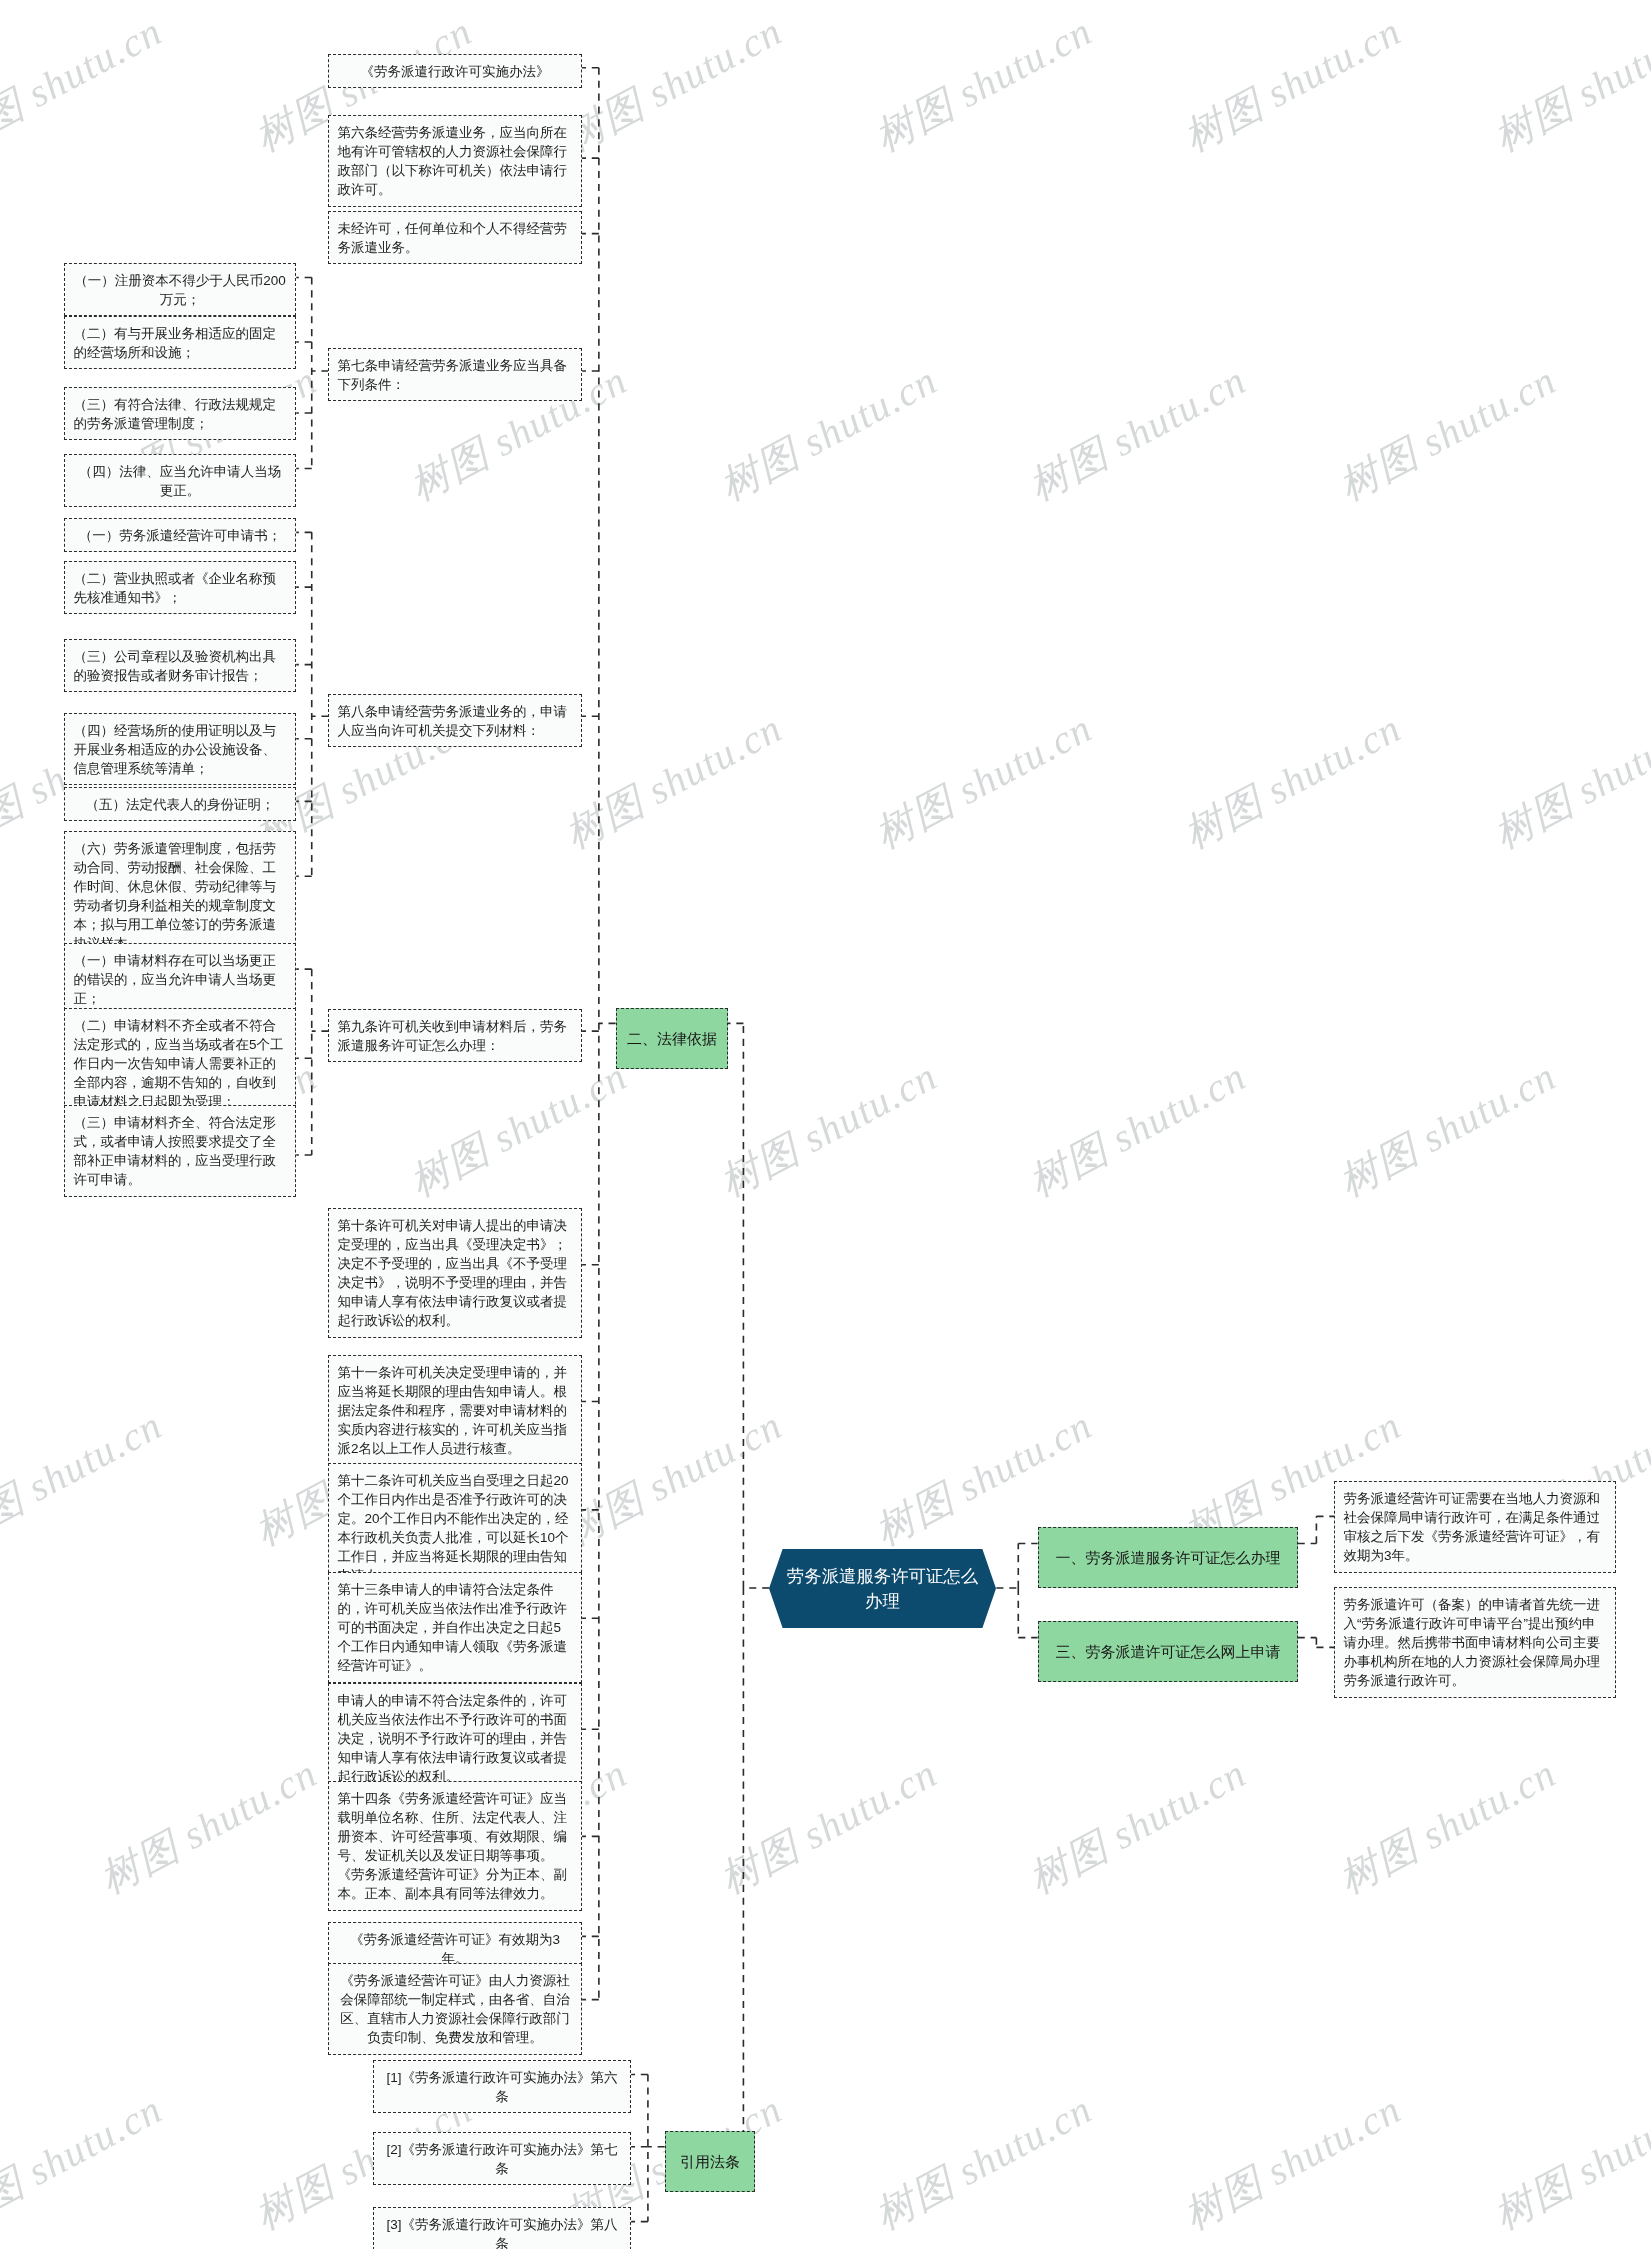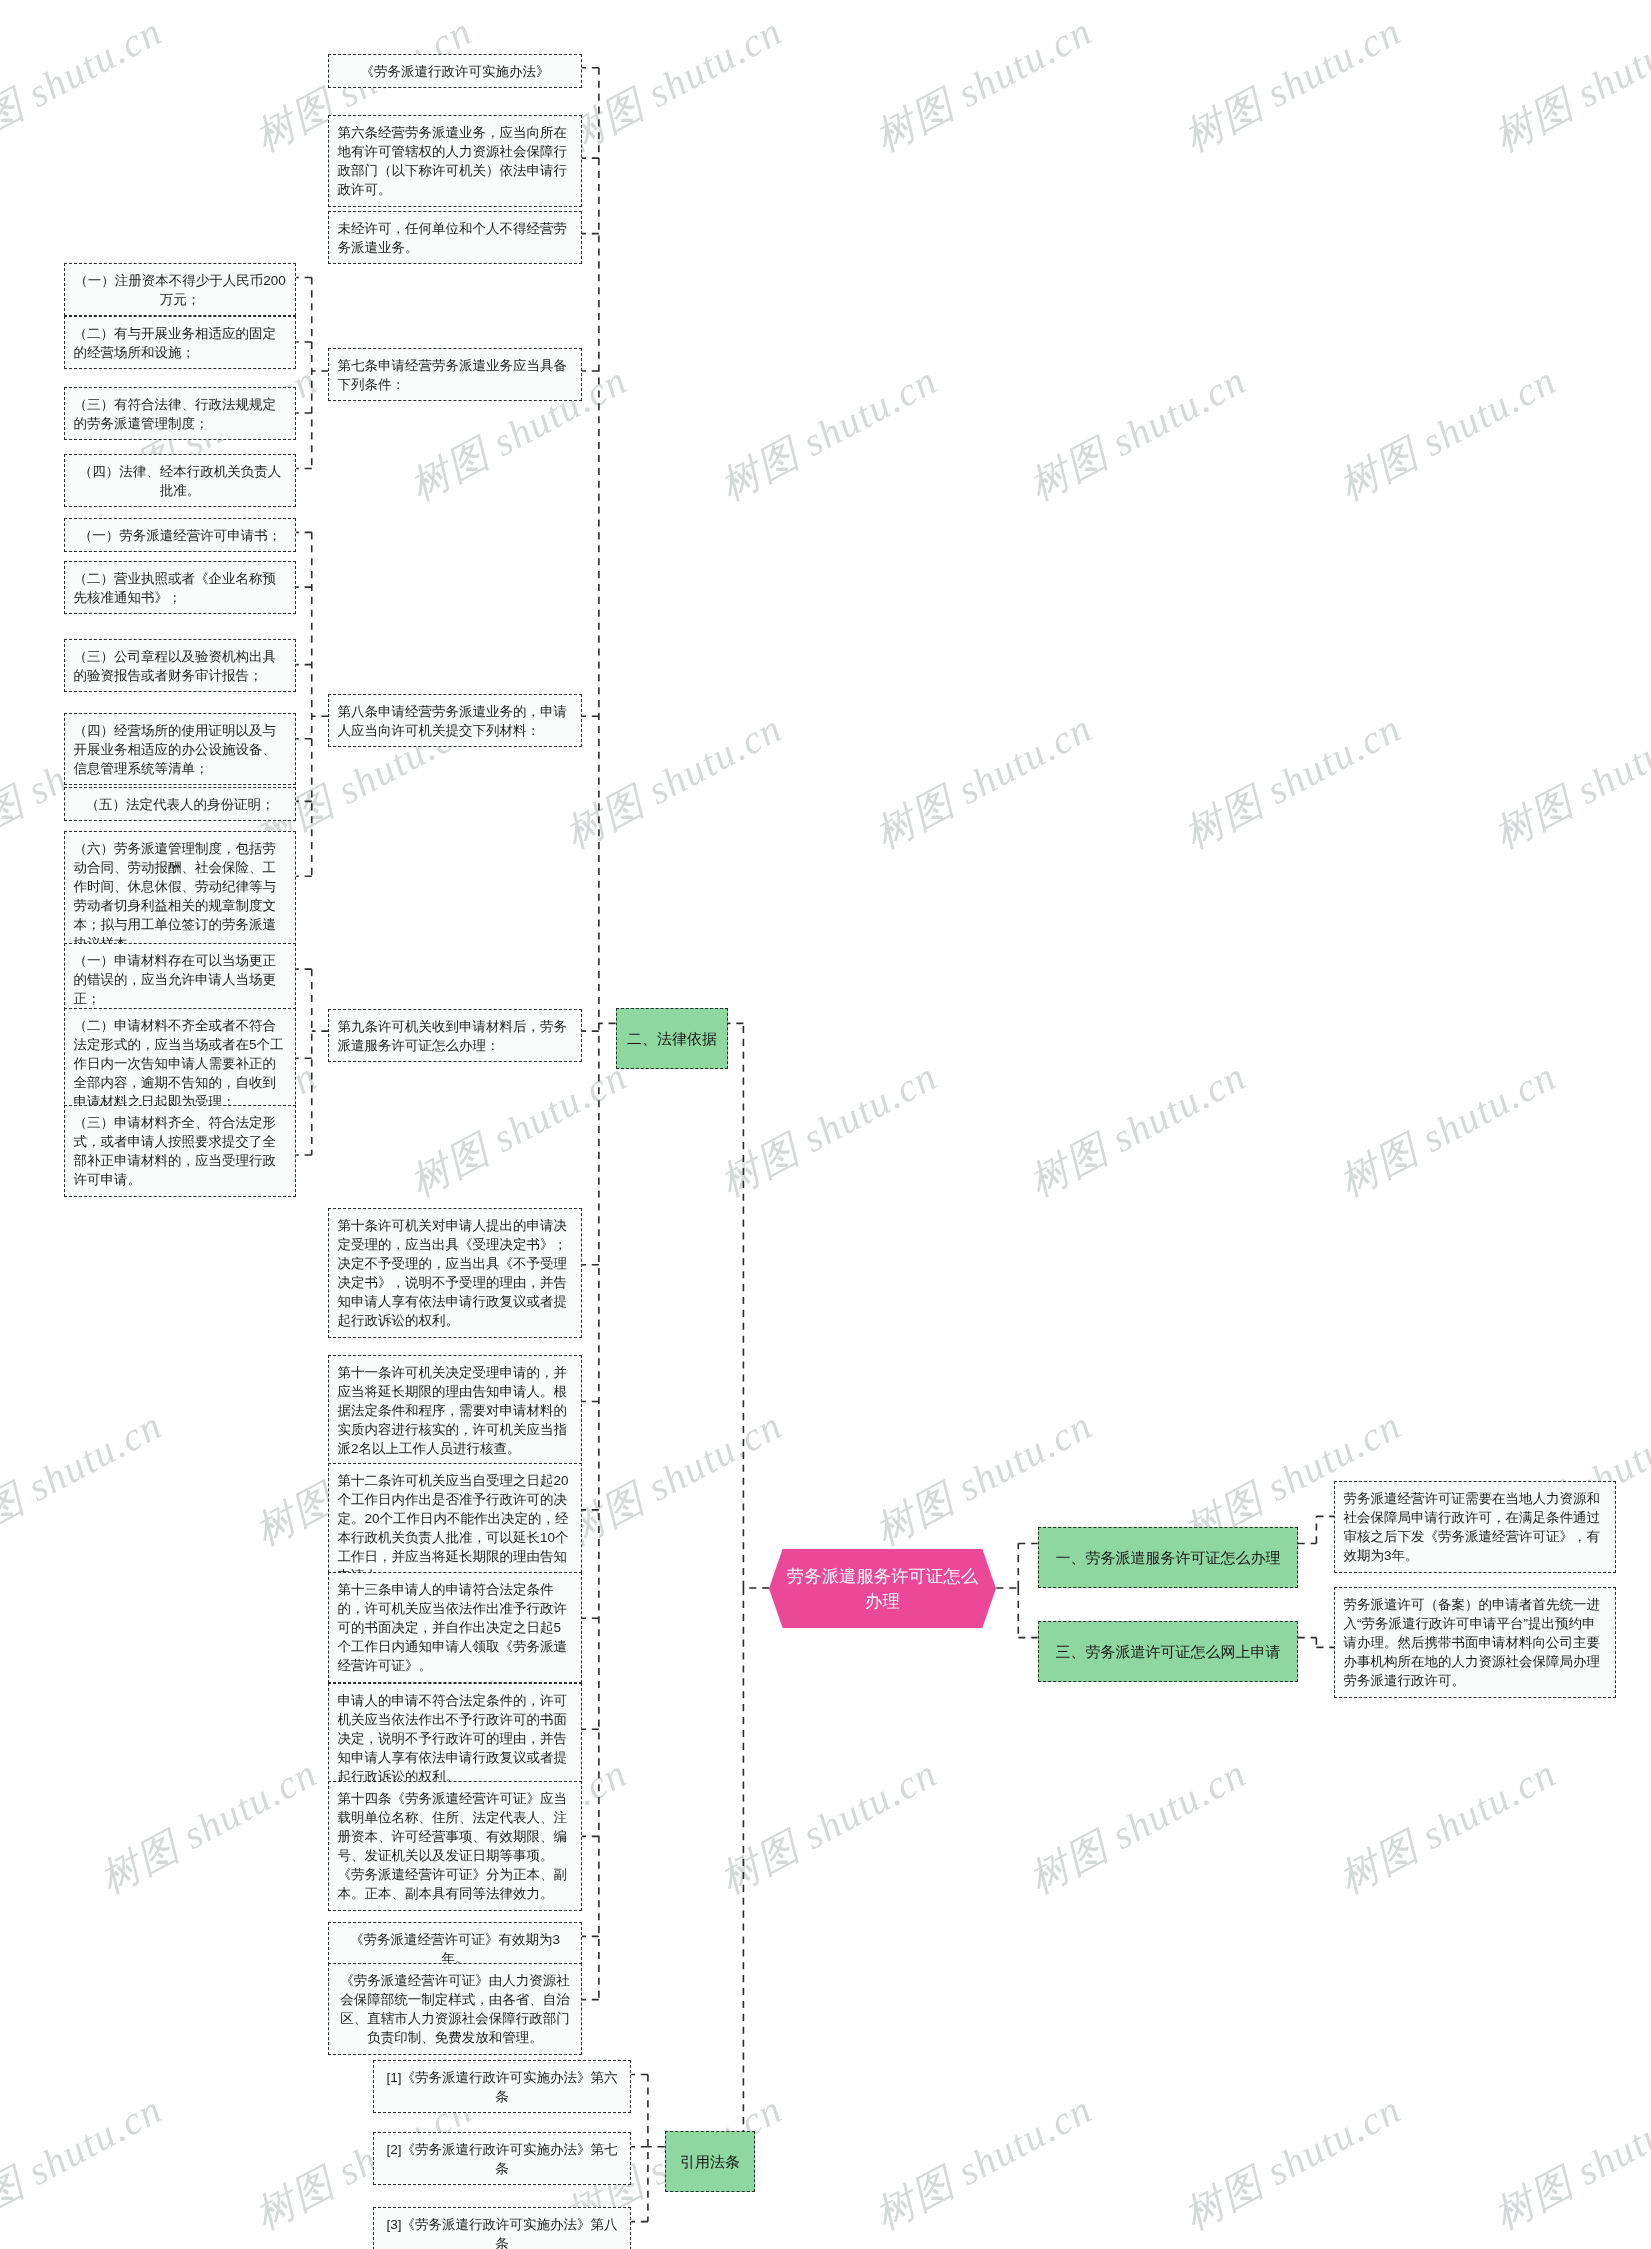--- a/index.html
+++ b/index.html
@@ -43,21 +43,21 @@
     text-align:center;
     font-size:15px;
     padding:19px 9px;
     color:#171717;
   }
 
   
   #root-node{
     position:absolute;
     left:769px;top:1549px;width:227px;height:79px;
-    background:#ec4899;
+    background:#0c4a6e;
     color:#ffffff;
     font-size:17.4px;line-height:1.38;
     display:flex;align-items:center;justify-content:center;
     text-align:center;
     z-index:4;
     clip-path:polygon(6% 0%, 94% 0%, 100% 50%, 94% 100%, 6% 100%, 0% 50%);
     padding:0 11.6px;box-sizing:border-box;
   }
 </style>
 </head>
@@ -223,21 +223,21 @@
 
   <div class="node leaf" style="left:328px;top:1773px;width:254px;margin-top:8px;">第十四条《劳务派遣经营许可证》应当载明单位名称、住所、法定代表人、注册资本、许可经营事项、有效期限、编号、发证机关以及发证日期等事项。《劳务派遣经营许可证》分为正本、副本。正本、副本具有同等法律效力。</div>
 
   <div class="node leaf center-label" style="left:328px;top:1922px;width:254px;">《劳务派遣经营许可证》有效期为3年。</div>
 
   <div class="node leaf" style="left:328px;top:1963px;width:254px;text-align:center;">《劳务派遣经营许可证》由人力资源社会保障部统一制定样式，由各省、自治区、直辖市人力资源社会保障行政部门负责印制、免费发放和管理。</div>
 
   <div class="node leaf center-label" style="left:64px;top:263px;width:232px;">（一）注册资本不得少于人民币200万元；</div>
   <div class="node leaf" style="left:64px;top:316px;width:232px;">（二）有与开展业务相适应的固定的经营场所和设施；</div>
   <div class="node leaf" style="left:64px;top:387px;width:232px;">（三）有符合法律、行政法规规定的劳务派遣管理制度；</div>
-  <div class="node leaf center-label" style="left:64px;top:454px;width:232px;">（四）法律、经本行政机关负责人批准。</div>
+  <div class="node leaf center-label" style="left:64px;top:454px;width:232px;">（四）法律、应当允许申请人当场更正。</div>
 
   <div class="node leaf center-label" style="left:64px;top:518px;width:232px;">（一）劳务派遣经营许可申请书；</div>
   <div class="node leaf" style="left:64px;top:561px;width:232px;">（二）营业执照或者《企业名称预先核准通知书》；</div>
   <div class="node leaf" style="left:64px;top:639px;width:232px;">（三）公司章程以及验资机构出具的验资报告或者财务审计报告；</div>
   <div class="node leaf" style="left:64px;top:713px;width:232px;">（四）经营场所的使用证明以及与开展业务相适应的办公设施设备、信息管理系统等清单；</div>
   <div class="node leaf center-label" style="left:64px;top:787px;width:232px;">（五）法定代表人的身份证明；</div>
   <div class="node leaf" style="left:64px;top:831px;width:232px;">（六）劳务派遣管理制度，包括劳动合同、劳动报酬、社会保险、工作时间、休息休假、劳动纪律等与劳动者切身利益相关的规章制度文本；拟与用工单位签订的劳务派遣协议样本。</div>
 
   <div class="node leaf" style="left:64px;top:943px;width:232px;">（一）申请材料存在可以当场更正的错误的，应当允许申请人当场更正；</div>
   <div class="node leaf" style="left:64px;top:1008px;width:232px;">（二）申请材料不齐全或者不符合法定形式的，应当当场或者在5个工作日内一次告知申请人需要补正的全部内容，逾期不告知的，自收到申请材料之日起即为受理；</div>

